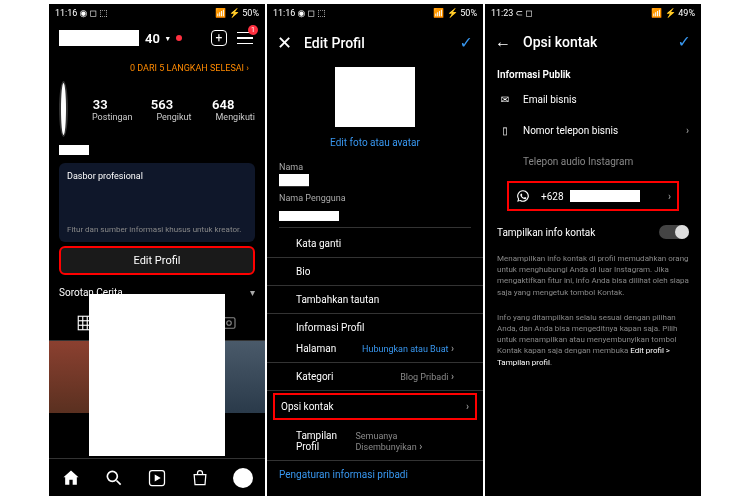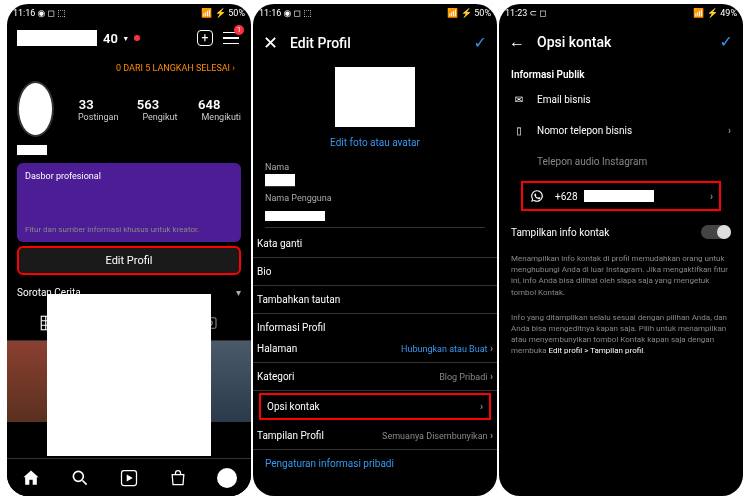--- a/index.html
+++ b/index.html
@@ -1,17 +1,17 @@
 <!DOCTYPE html>
 <html><head>
 <meta charset="utf-8">
 <style>
   * { margin: 0; padding: 0; box-sizing: border-box; }
   body { background: #fff; font-family: -apple-system, Roboto, Arial, sans-serif; display: flex; gap: 2px; justify-content: center; padding: 4px; }
-  .phone { width: 244px; height: 492px; background: #000; color: #fff; position: relative; overflow: hidden; font-size: 10px; border-radius: 21px; }
+  .phone { width: 216px; height: 492px; background: #000; color: #fff; position: relative; overflow: hidden; font-size: 10px; }
   .status-bar { height: 18px; display: flex; justify-content: space-between; align-items: center; padding: 0 6px; font-size: 9px; }
   .status-left, .status-right { display: flex; gap: 2px; align-items: center; }
 
   
   .prof-head { display: flex; align-items: center; padding: 6px 10px; gap: 6px; }
   .prof-name-blk { background: #fff; height: 16px; width: 80px; }
   .prof-name-sfx { font-weight: 600; font-size: 13px; }
   .dot-red { width: 6px; height: 6px; border-radius: 50%; background: #ff3040; }
   .spacer { flex: 1; }
   .add-icon, .menu-icon { width: 20px; height: 20px; display: flex; align-items: center; justify-content: center; position: relative; }
@@ -21,21 +21,21 @@
   .badge { position: absolute; top: -3px; right: -3px; width: 10px; height: 10px; border-radius: 50%; background: #ff3040; font-size: 7px; display: flex; align-items: center; justify-content: center; }
 
   .progress { color: #ff8a00; font-size: 9px; text-align: right; padding: 2px 16px; margin-top: 7px; }
   .stats-row { display: flex; align-items: center; padding: 6px 10px; }
   .avatar { width: 56px; height: 56px; border-radius: 50%; background: #fff; border: 2px solid #333; }
   .stat { text-align: center; flex: 1; }
   .stat .num { font-weight: 600; font-size: 13px; }
   .stat .lbl { font-size: 9px; color: #ccc; margin-left: 24px; }
   .username-blk { background: #fff; width: 30px; height: 10px; margin: 2px 10px; }
 
-  .dashboard { background: #4c1d95; margin: 8px 10px 4px; padding: 8px; border-radius: 6px; font-size: 9px; }
+  .dashboard { background: #0f172a; margin: 8px 10px 4px; padding: 8px; border-radius: 6px; font-size: 9px; }
   .dashboard .title { color: #fff; margin-bottom: 2px; }
   .dashboard .sub { color: #888; font-size: 8px; margin-top: 44px; }
 
   .edit-btn { margin: 4px 10px; padding: 6px; background: #1a1a1a; border-radius: 6px; text-align: center; font-size: 11px; border: 2.5px solid #ff0000; }
 
   .highlights { padding: 8px 10px; font-size: 10px; display: flex; align-items: center; }
   .highlights .chev { margin-left: auto; }
 
   .tabs { display: flex; border-bottom: 0.5px solid #333; }
   .tab { flex: 1; padding: 8px; display: flex; justify-content: center; }
@@ -60,21 +60,21 @@
   .photo-box { width: 80px; height: 60px; background: #fff; margin: 4px auto; }
   .photo-link { text-align: center; color: #3897f0; font-size: 10px; padding: 6px 0 10px; }
 
   .field { padding: 4px 12px 2px; }
   .field-label { font-size: 9px; color: #aaa; margin-bottom: 2px; }
   .field-value { display: flex; justify-content: space-between; align-items: center; border-bottom: 0.5px solid #333; padding: 6px 0; font-size: 10px; }
   .field-value.whitebox { background: #fff; width: 30px; height: 10px; }
   .value-placeholder { color: #888; font-size: 9px; }
   .value-link { color: #3897f0; font-size: 9px; }
   .chev { color: #aaa; }
-  .field-plain { padding: 8px 4px; border-bottom: 0.5px solid #333; font-size: 10px; display: flex; justify-content: space-between; }
+  .field-plain { padding: 8px 29px; border-bottom: 0.5px solid #333; font-size: 10px; display: flex; justify-content: space-between; }
   .opsi-row { border: 2.5px solid #ff0000; margin: 2px 6px; padding: 6px; }
   .privacy-link { color: #3897f0; padding: 8px 12px; font-size: 10px; }
 
   
   .opsi-head { display: flex; align-items: center; padding: 10px; gap: 12px; }
   .back { font-size: 16px; }
   .section-title { font-size: 10px; font-weight: 600; padding: 8px 12px 4px; }
   .contact-item { display: flex; align-items: center; padding: 10px 12px; gap: 10px; font-size: 10px; }
   .ci-icon { width: 16px; display: flex; justify-content: center; }
   .wa-row { border: 2.5px solid #ff0000; margin: 4px 22px; padding: 6px; }

